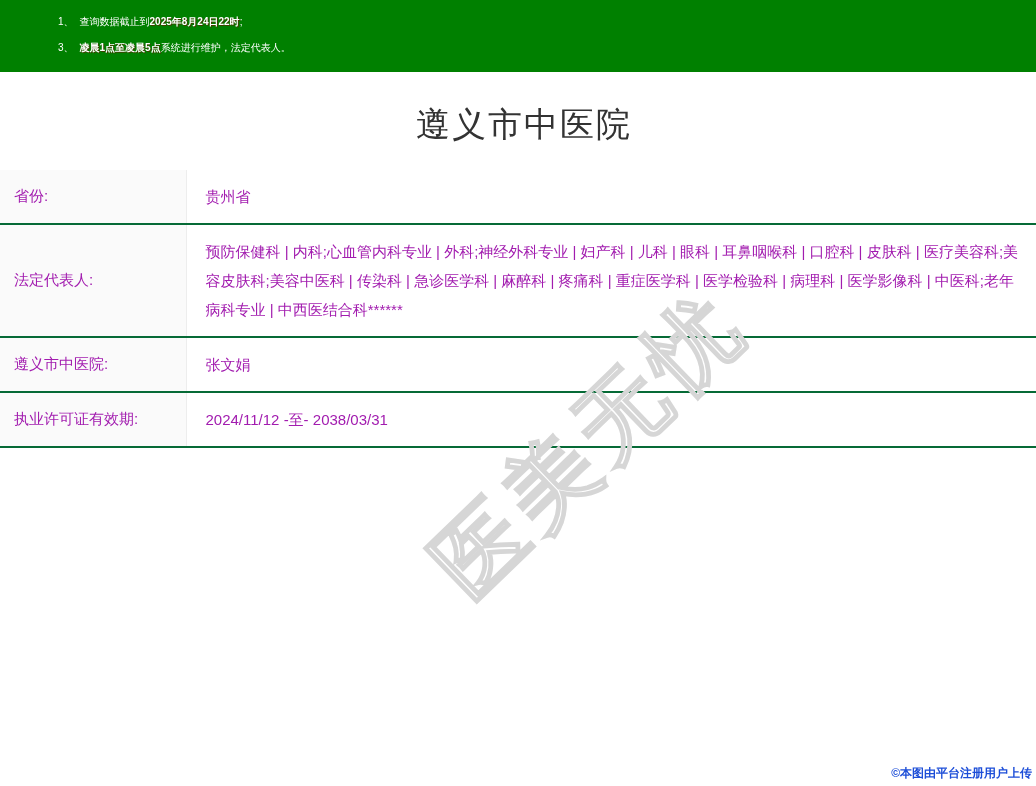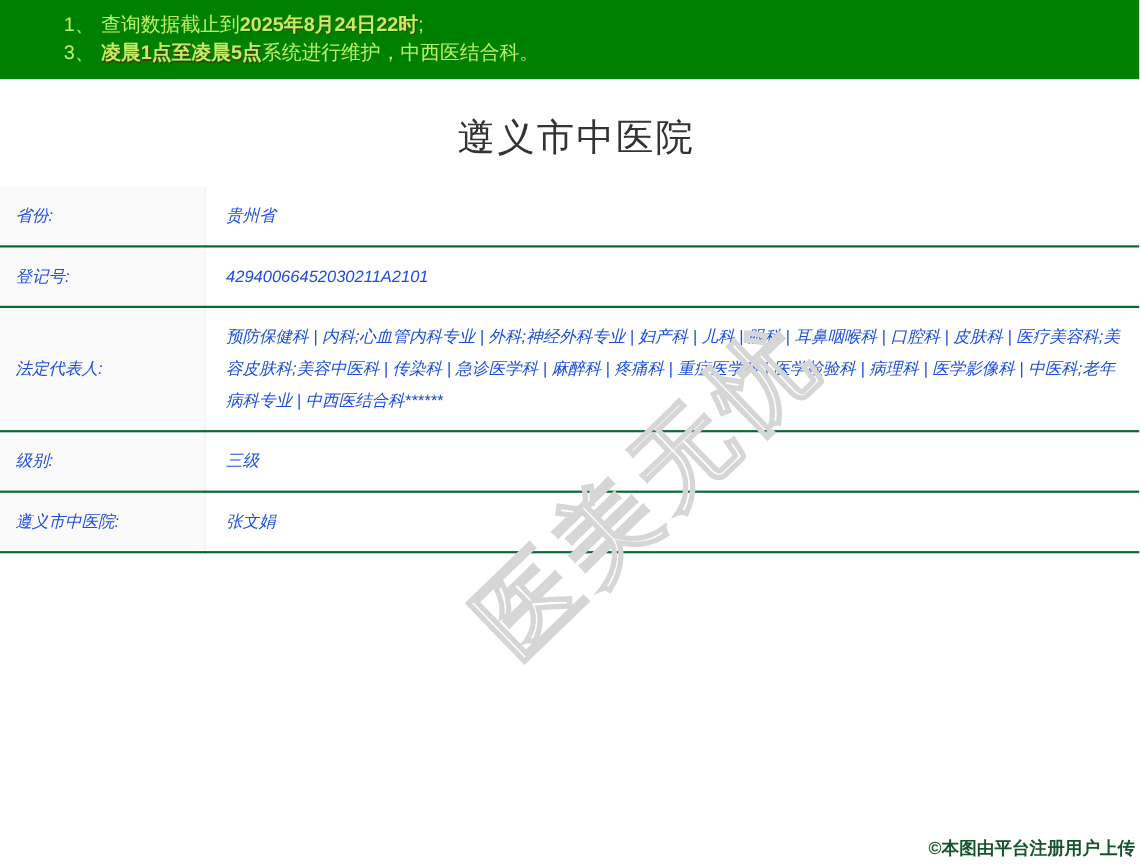--- a/index.html
+++ b/index.html
@@ -1,82 +1,78 @@
 <!DOCTYPE html>
 <html><head>
 <meta charset="utf-8">
 <style>
   html,body{margin:0;padding:0;background:#fff;}
   body{font-family:"Liberation Sans","DejaVu Sans",sans-serif;}
   .page{position:relative;width:1036px;height:786px;overflow:hidden;background:#fff;}
 
   
-  .banner{background:#008000;color:#bef264;padding:9px 20px 11px 58px;font-size:18px;}
+  .banner{background:#008000;color:#ffffff;padding:9px 20px 11px 58px;font-size:10px;}
   .notice-line{line-height:26px;white-space:nowrap;}
   .notice-num{margin-right:6px;}
   .notice-bold{font-weight:bold;text-shadow:1px 1px 0 rgba(120,10,0,.55);}
 
   
   .page-title{margin:30px 0 22px 12px;text-align:center;font-size:34px;color:#333;font-weight:400;letter-spacing:2px;}
 
   
   .details{width:100%;border-collapse:collapse;}
   .details tr{border-bottom:2px solid #066a36;}
-  .details td{font-size:15px;color:#1d4ed8;vertical-align:middle;padding:12px 0;font-style:italic;}
+  .details td{font-size:15px;color:#a21caf;vertical-align:middle;padding:12px 0;}
   td.label-cell{width:186px;background:#fafafa;border-right:1px solid #ededed;padding-left:14px;box-sizing:border-box;}
   td.value-cell{padding-left:19px;padding-right:16px;line-height:29px;}
 
   
   .watermark{position:absolute;left:330px;top:385px;width:520px;text-align:center;
     transform:rotate(-44deg);transform-origin:center;
     font-size:88px;font-weight:bold;letter-spacing:10px;
     color:transparent;-webkit-text-stroke:2px #d6d6d6;
     pointer-events:none;z-index:5;white-space:nowrap;}
 
   
-  .credit{position:absolute;right:4px;bottom:4px;font-size:16px;font-weight:bold;color:#14532d;
+  .credit{position:absolute;right:4px;bottom:4px;font-size:12px;font-weight:bold;color:#1d4ed8;
     text-shadow:-1px -1px 0 #fff,1px -1px 0 #fff,-1px 1px 0 #fff,1px 1px 0 #fff;z-index:6;}
 </style>
 </head>
 <body>
 
 <div class="page">
 
   <div class="banner">
     <div class="notice-line">
       <span class="notice-num">1、</span><span>查询数据截止到</span><span class="notice-bold">2025年8月24日22时</span><span>;</span>
     </div>
     <div class="notice-line">
-      <span class="notice-num">3、</span><span></span><span class="notice-bold">凌晨1点至凌晨5点</span><span>系统进行维护，中西医结合科。</span>
+      <span class="notice-num">3、</span><span></span><span class="notice-bold">凌晨1点至凌晨5点</span><span>系统进行维护，法定代表人。</span>
     </div>
   </div>
 
   <h1 class="page-title">遵义市中医院</h1>
 
   <table class="details">
     <tbody>
       <tr>
         <td class="label-cell">省份:</td>
         <td class="value-cell">贵州省</td>
       </tr>
       <tr>
-        <td class="label-cell">登记号:</td>
-        <td class="value-cell">42940066452030211A2101</td>
-      </tr>
-      <tr>
         <td class="label-cell">法定代表人:</td>
         <td class="value-cell">预防保健科 | 内科;心血管内科专业 | 外科;神经外科专业 | 妇产科 | 儿科 | 眼科 | 耳鼻咽喉科 | 口腔科 | 皮肤科 | 医疗美容科;美容皮肤科;美容中医科 | 传染科 | 急诊医学科 | 麻醉科 | 疼痛科 | 重症医学科 | 医学检验科 | 病理科 | 医学影像科 | 中医科;老年病科专业 | 中西医结合科******</td>
       </tr>
       <tr>
-        <td class="label-cell">级别:</td>
-        <td class="value-cell">三级</td>
+        <td class="label-cell">遵义市中医院:</td>
+        <td class="value-cell">张文娟</td>
       </tr>
       <tr>
-        <td class="label-cell">遵义市中医院:</td>
-        <td class="value-cell">张文娟</td>
+        <td class="label-cell">执业许可证有效期:</td>
+        <td class="value-cell">2024/11/12 -至- 2038/03/31</td>
       </tr>
     </tbody>
   </table>
 
   <div class="watermark">医美无忧</div>
 
   <div class="credit">©本图由平台注册用户上传</div>
 
 </div>
 

